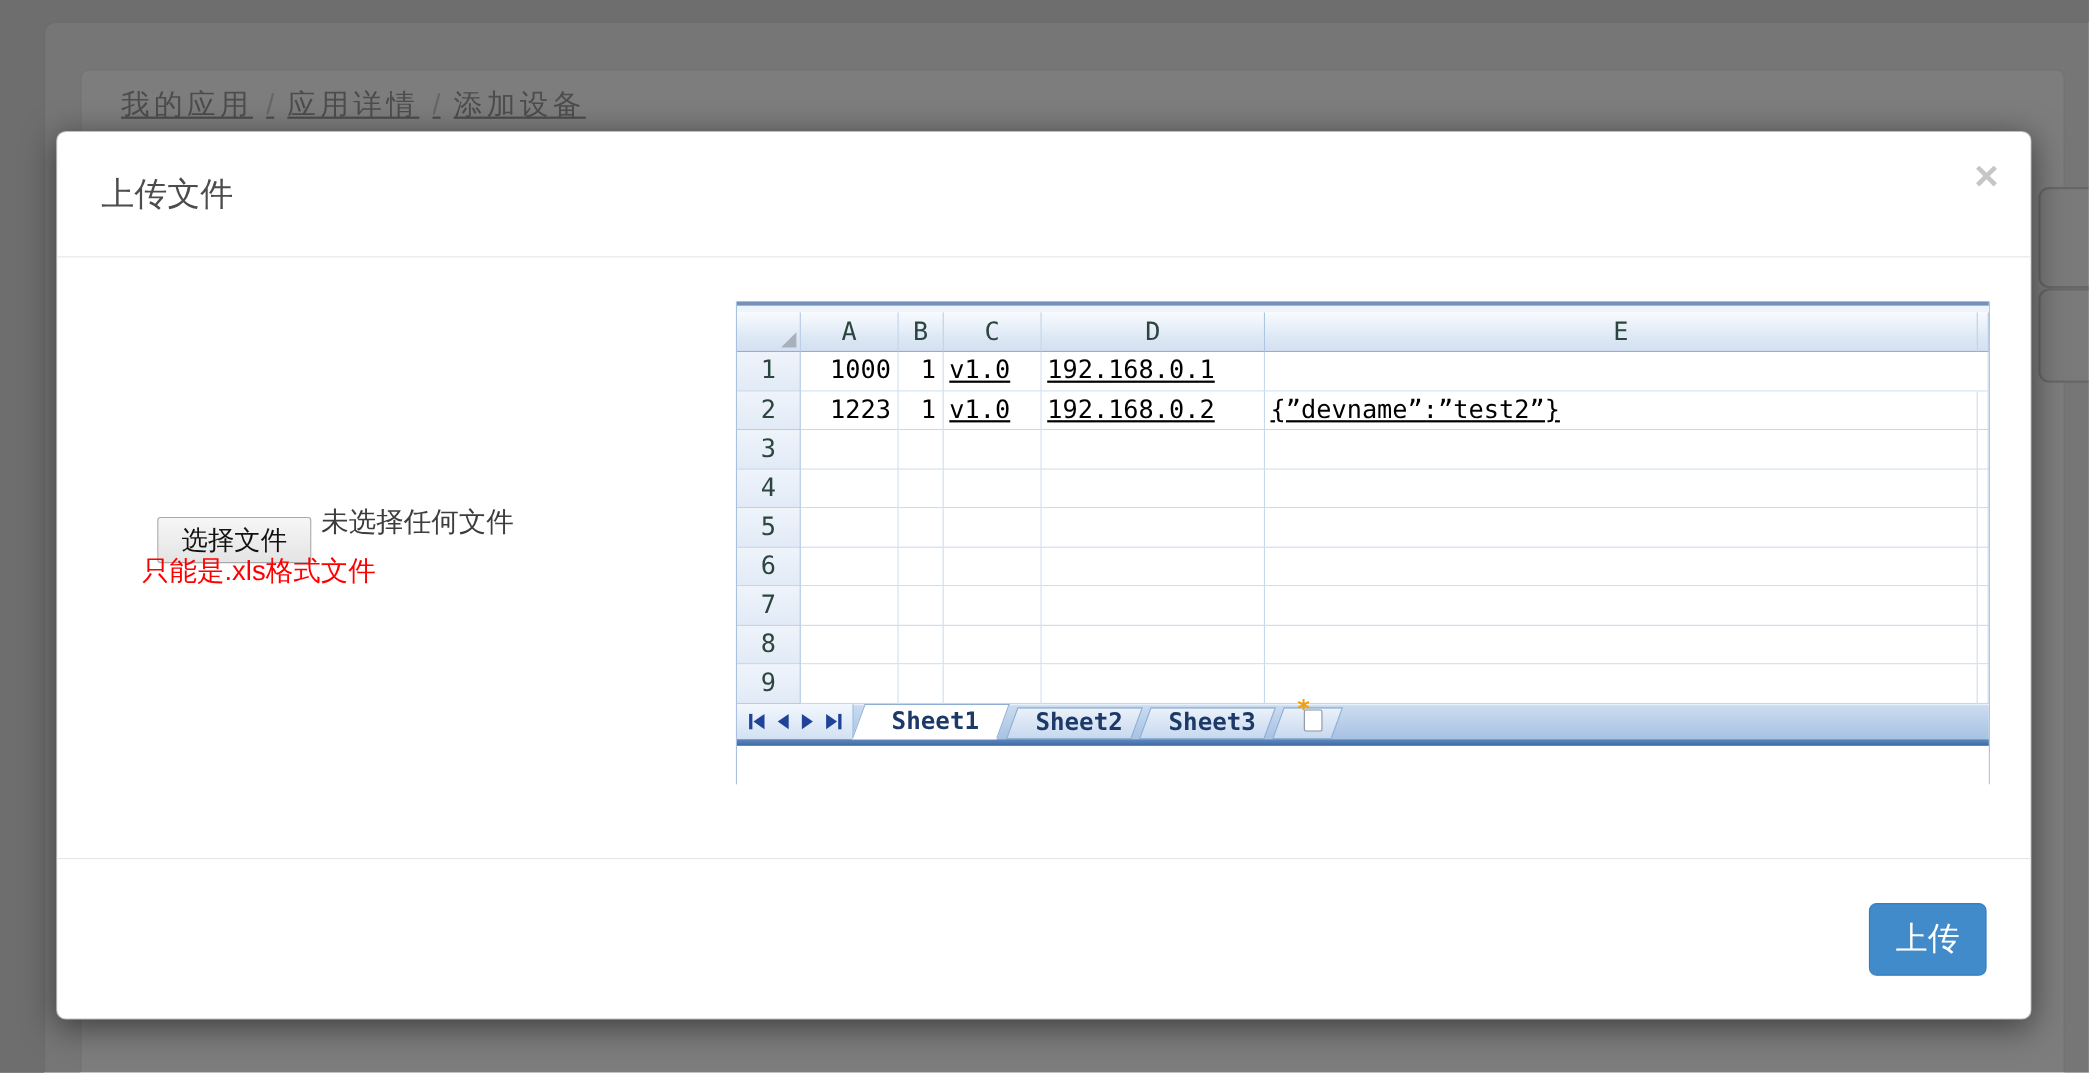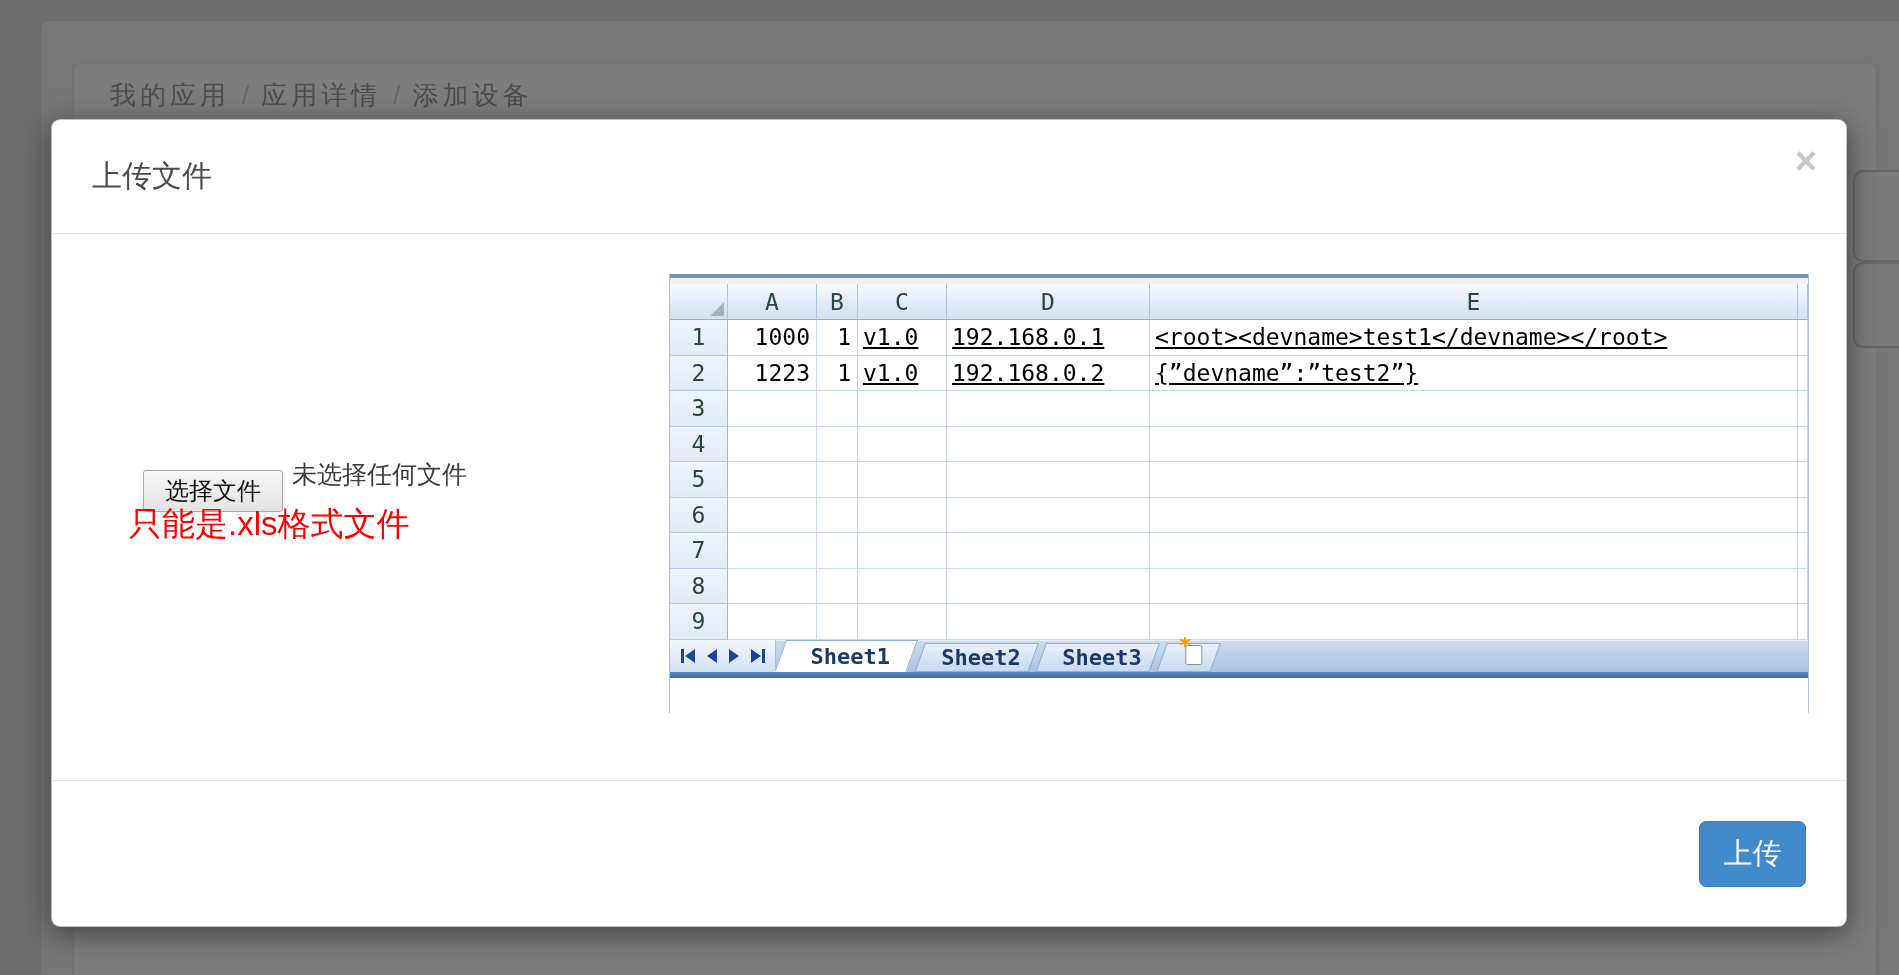--- a/index.html
+++ b/index.html
@@ -6,21 +6,21 @@
   .viewport{position:relative;width:1899px;height:975px;overflow:hidden;
     font-family:"Liberation Sans","DejaVu Sans",sans-serif;}
 
   
   .page{position:absolute;inset:0;background:#dcdcdc;}
   .panel-outer{position:absolute;left:40px;top:20px;width:1980px;height:1100px;
     background:#ececec;border:1px solid #d8d8d8;border-radius:10px;}
   .panel-inner{position:absolute;left:73px;top:63px;width:1802px;height:1060px;
     background:#fbfbfb;border:1px solid #e4e4e4;border-radius:8px;}
   .breadcrumb{position:absolute;left:36px;top:14px;font-size:26px;letter-spacing:4px;
-    color:#9a9a9a;white-space:nowrap;}
+    color:#9a9a9a;white-space:nowrap;text-decoration:underline;}
   .bc-sep{color:#cccccc;margin:0 12px;letter-spacing:0;}
   .bg-box{position:absolute;background:#f4f4f4;border:2px solid #cfcfcf;border-radius:10px;}
   .box1{left:1853px;top:170px;width:90px;height:88px;}
   .box2{left:1853px;top:262px;width:90px;height:82px;}
 
   
   .backdrop{position:absolute;inset:0;background:rgba(0,0,0,0.5);}
 
   
   .modal{position:absolute;left:51px;top:119px;width:1796px;height:808px;
@@ -39,21 +39,21 @@
     background:#428bca;border:1px solid #357ebd;border-radius:7px;color:#fff;
     font-size:29px;cursor:pointer;font-family:inherit;}
 
   
   .v-label{position:absolute;left:45px;top:96px;width:30px;font-size:26px;
     line-height:44px;color:#555;word-break:normal;overflow:visible;}
   .file-btn{position:absolute;left:91px;top:218px;width:140px;height:42px;
     background:linear-gradient(#f6f6f6,#e4e4e4);border:1px solid #a9a9a9;border-radius:3px;
     font-family:"Liberation Serif","DejaVu Serif",serif;font-size:24px;color:#111;cursor:pointer;margin-top:18px;}
   .file-status{position:absolute;left:240px;top:224px;font-size:25px;color:#3d3d3d;}
-  .hint{position:absolute;left:77px;top:268px;font-size:33px;color:#ff0000;}
+  .hint{position:absolute;left:77px;top:268px;font-size:25px;color:#ff0000;}
 
   
   .excel{position:absolute;left:617px;top:40px;width:1140px;height:439px;
     box-sizing:border-box;border-left:1px solid #a9c0de;border-right:1px solid #a9c0de;
     font-family:"DejaVu Sans Mono","Liberation Mono",monospace;background:#fff;}
   .x-topstrip{height:4px;background:#7590ba;}
   .x-gap{height:6px;background:#eef4fb;}
   .x-header{display:flex;height:36px;}
   .xc{box-sizing:border-box;display:flex;align-items:center;justify-content:center;
     background:linear-gradient(#f8fbfe,#dfe9f6 60%,#d3e0f0);
@@ -147,21 +147,20 @@
           <div class="xc w-e">E</div>
           <div class="xc w-f"></div>
         </div>
 
         <div class="xrow">
           <div class="cell rn w-rn">1</div>
           <div class="cell al-r w-a">1000</div>
           <div class="cell al-r w-b">1</div>
           <div class="cell al-l w-c">v1.0</div>
           <div class="cell al-l w-d">192.168.0.1</div>
-          <div class="cell al-l w-e">&lt;root&gt;&lt;devname&gt;test1&lt;/devname&gt;&lt;/root&gt;</div>
           <div class="cell w-f"></div>
         </div>
         <div class="xrow">
           <div class="cell rn w-rn">2</div>
           <div class="cell al-r w-a">1223</div>
           <div class="cell al-r w-b">1</div>
           <div class="cell al-l w-c">v1.0</div>
           <div class="cell al-l w-d">192.168.0.2</div>
           <div class="cell al-l w-e">{”devname”:”test2”}</div>
           <div class="cell w-f"></div>

